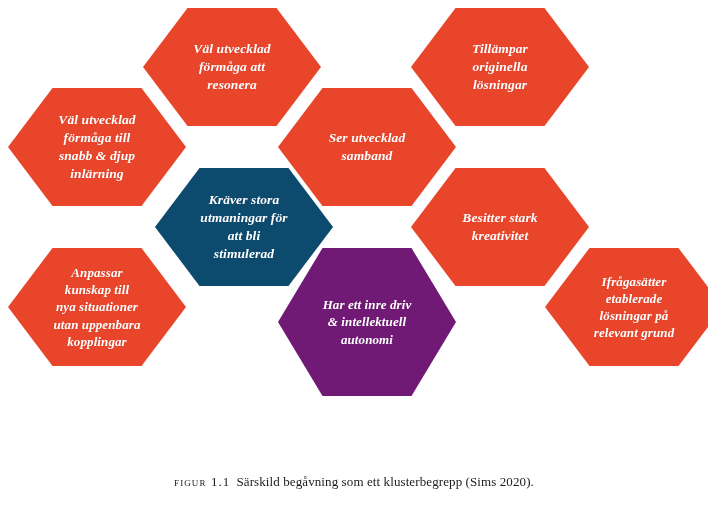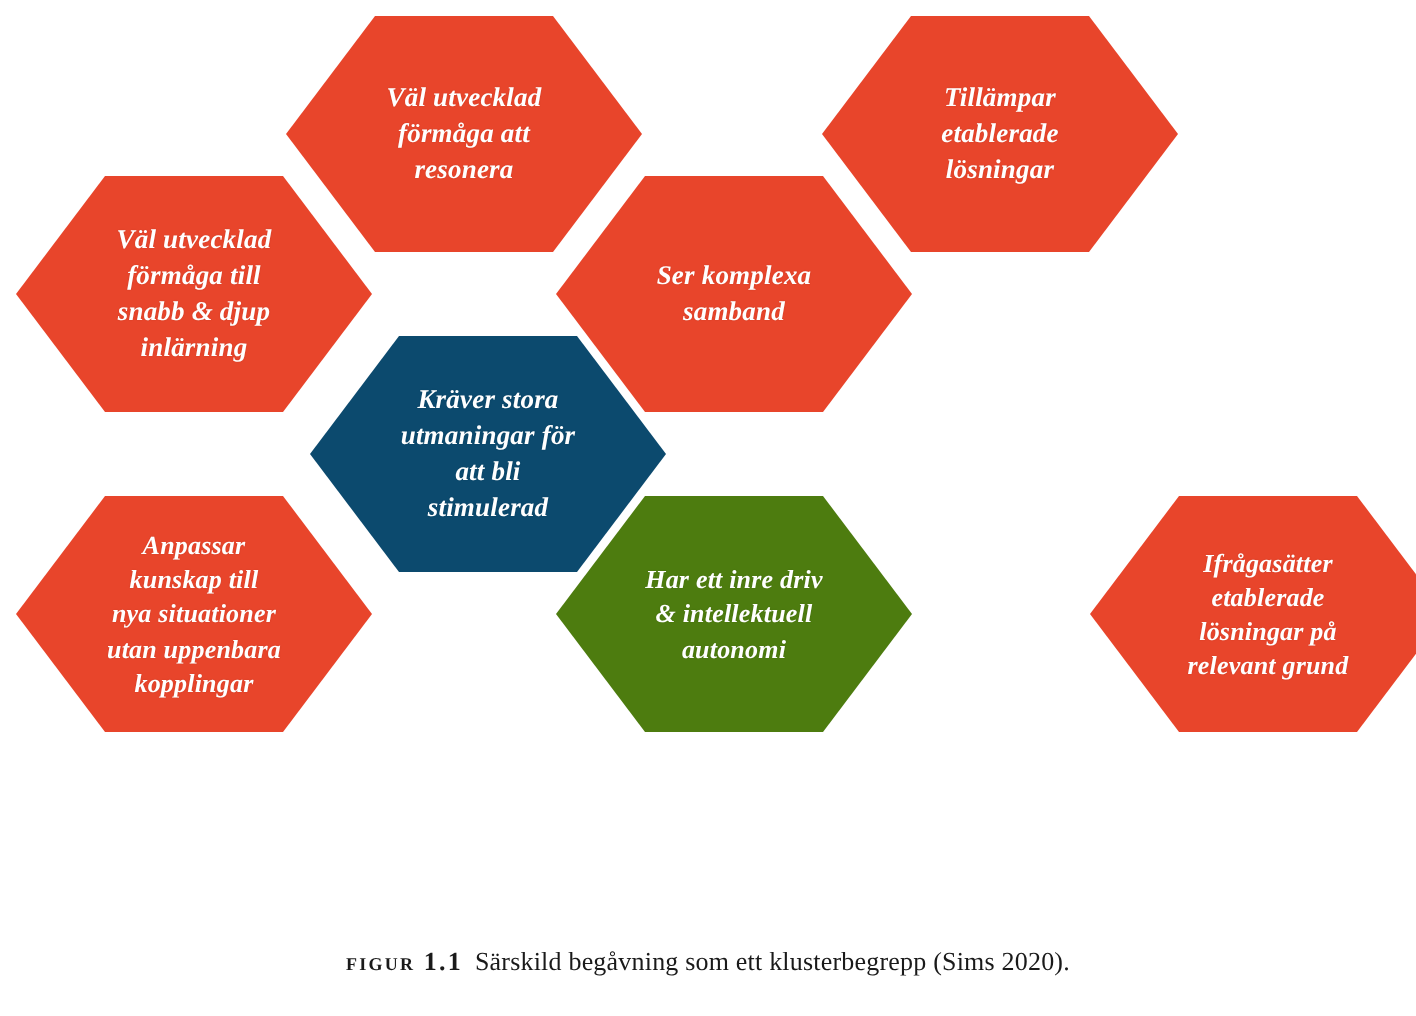--- a/index.html
+++ b/index.html
@@ -63,21 +63,20 @@
     font-size: 14.5px;
     line-height: 1.25;
     white-space: nowrap;
   }
   #caption .cap-label {
     font-variant: small-caps;
     text-transform: lowercase;
     font-size: 13px;
     letter-spacing: 1.1px;
     margin-right: 6px;
-    font-weight: bold;
   }
   #caption .cap-text {
     font-size: 13px;
     letter-spacing: 0.1px;
   }
 </style>
 </head>
 <body>
 
 <div id="figure-root" style="background: rgb(255, 255, 255);">
@@ -98,40 +97,44 @@
     </div>
 
     <div class="hex" style="left: 155px; top: 168px; width: 178px; height: 118px; background: #0c4a6e;">
       <span class="hex-label">Kräver stora
 utmaningar för
 att bli
 stimulerad</span>
     </div>
 
     <div class="hex" style="left: 278px; top: 88px; width: 178px; height: 118px; background: rgb(232, 69, 43);">
-      <span class="hex-label">Ser komplexa
+      <span class="hex-label">Ser utvecklad
 samband</span>
     </div>
 
     <div class="hex" style="left: 411px; top: 8px; width: 178px; height: 118px; background: rgb(232, 69, 43);">
       <span class="hex-label">Tillämpar
-etablerade
+originella
 lösningar</span>
     </div>
 
+    <div class="hex" style="left: 411px; top: 168px; width: 178px; height: 118px; background: rgb(232, 69, 43);">
+      <span class="hex-label">Besitter stark
+kreativitet</span>
+    </div>
 
     <div class="hex hex-sm" style="left: 8px; top: 248px; width: 178px; height: 118px; background: rgb(232, 69, 43);">
       <span class="hex-label">Anpassar
 kunskap till
 nya situationer
 utan uppenbara
 kopplingar</span>
     </div>
 
-    <div class="hex hex-sm" style="left: 278px; top: 248px; width: 178px; height: 118px; background: #4d7c0f;">
+    <div class="hex hex-sm" style="left: 278px; top: 248px; width: 178px; height: 148px; background: #701a75;">
       <span class="hex-label">Har ett inre driv
 &amp; intellektuell
 autonomi</span>
     </div>
 
 
     <div class="hex hex-sm" style="left: 545px; top: 248px; width: 178px; height: 118px; background: rgb(232, 69, 43);">
       <span class="hex-label">Ifrågasätter
 etablerade
 lösningar på

